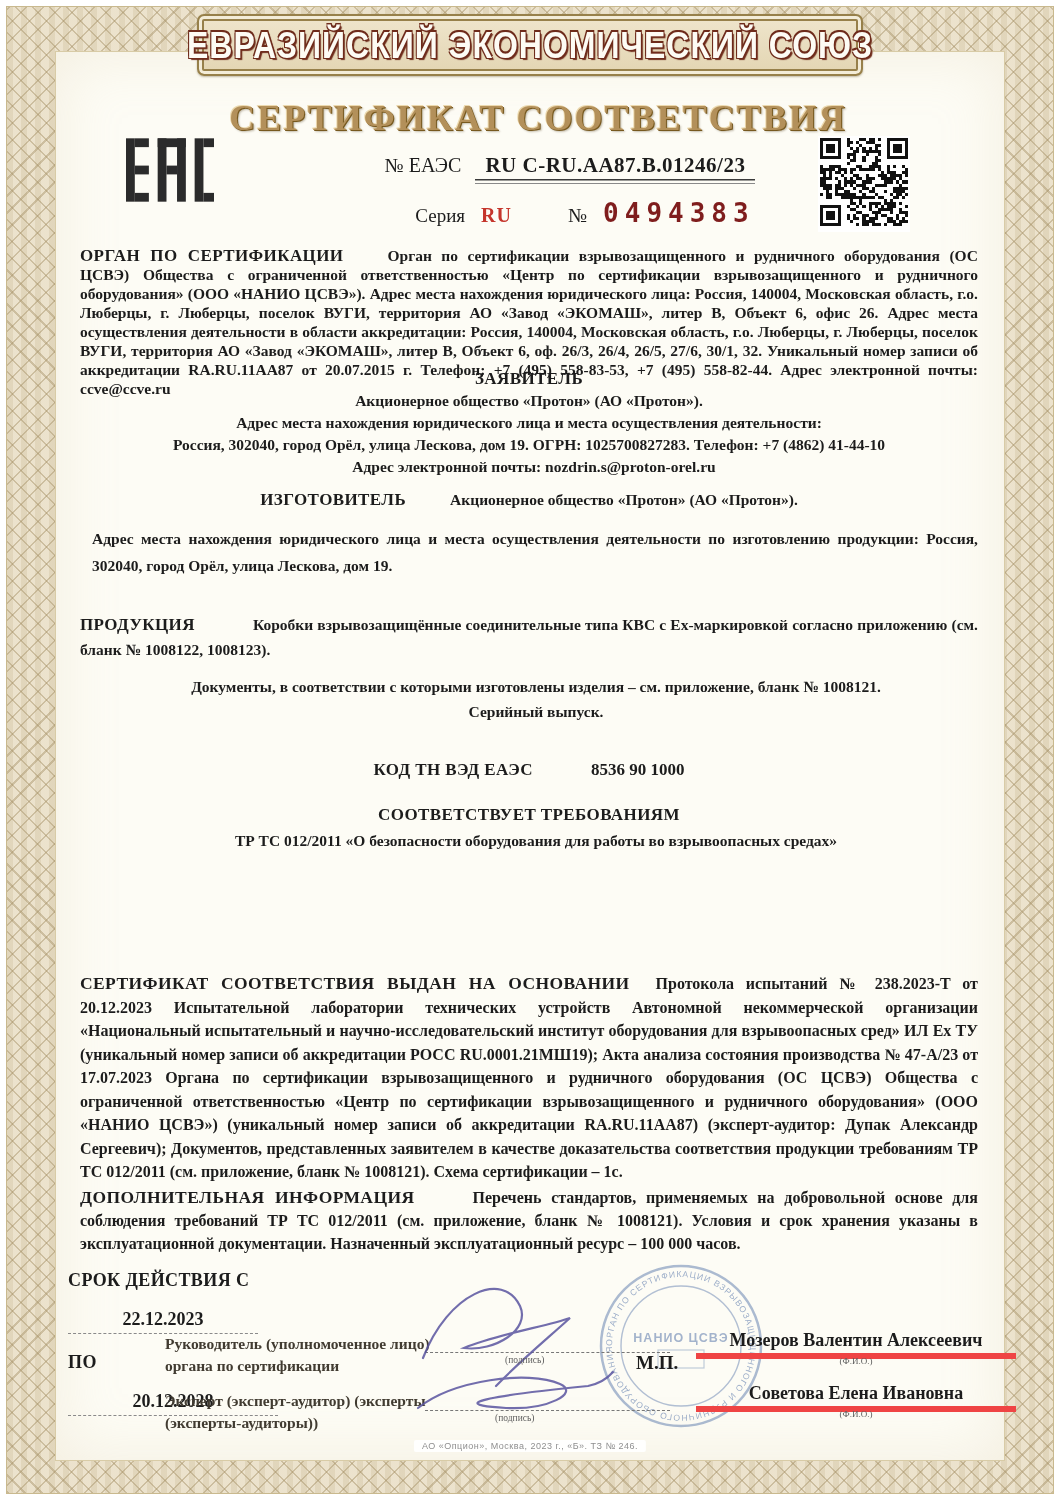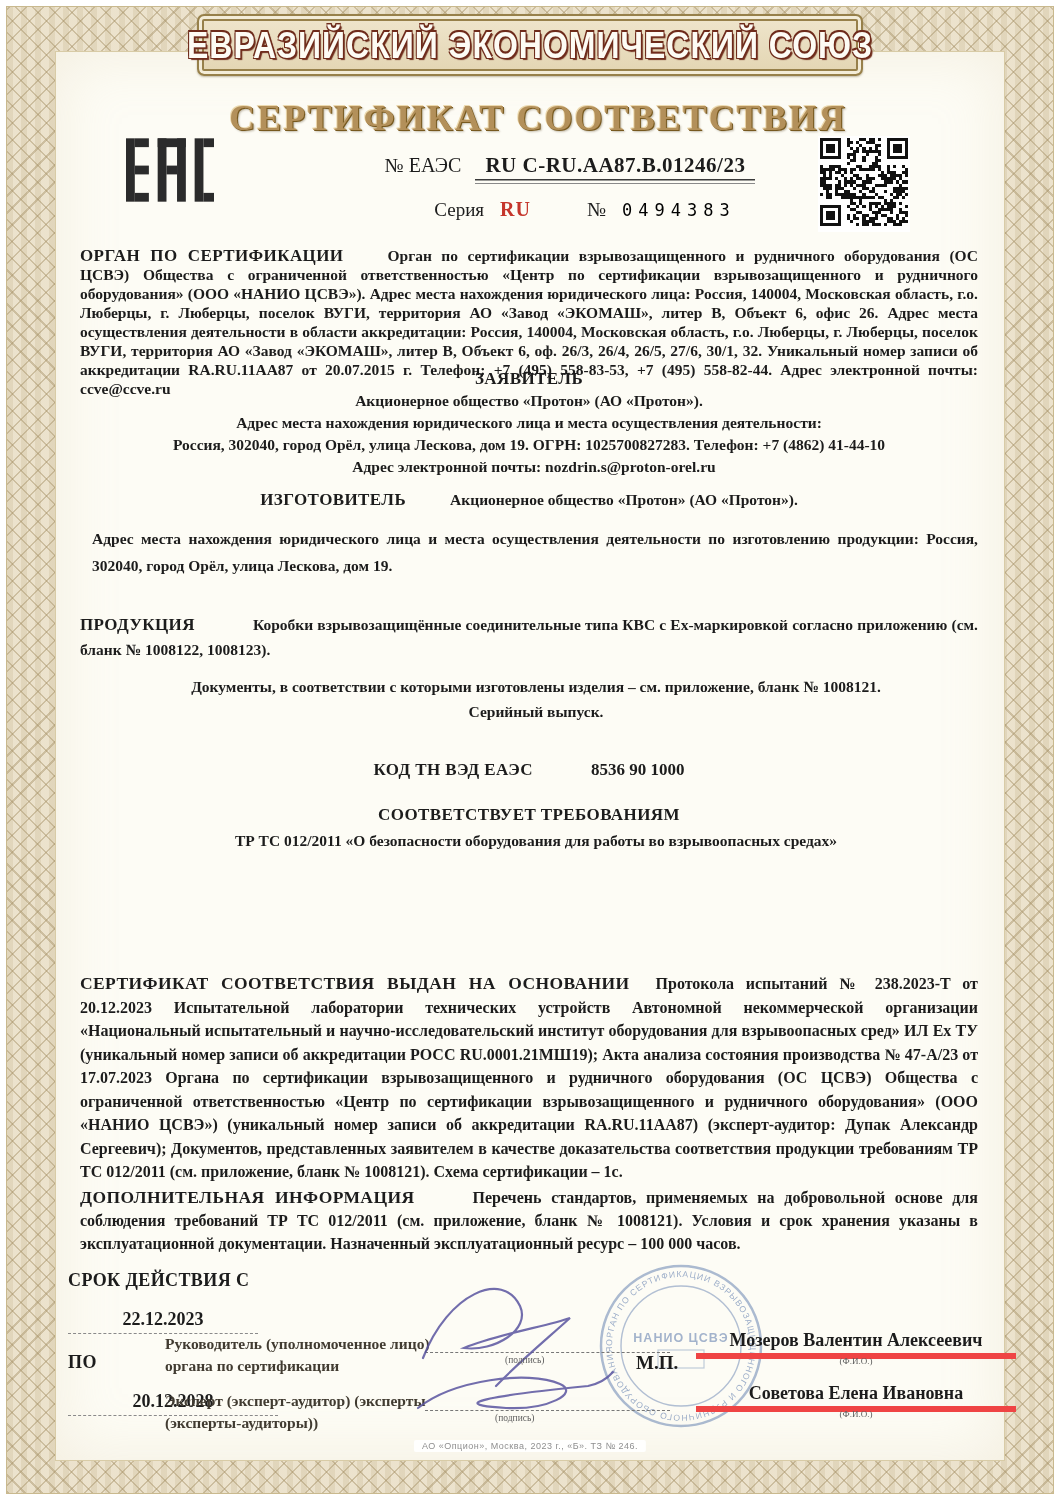--- a/index.html
+++ b/index.html
@@ -32,22 +32,22 @@
   .num-label{font-size:20px;}
   .cert-number{font-weight:bold;font-size:21px;letter-spacing:.5px;padding:0 10px 6px;
        background-image:linear-gradient(#3a3a3a,#3a3a3a),linear-gradient(#8a8a8a,#8a8a8a);
        background-size:100% 1.5px,100% 1px;background-position:0 calc(100% - 4px),0 100%;
        background-repeat:no-repeat;}
   .series-row{position:absolute;top:198px;left:0;width:100%;z-index:4;display:flex;
            justify-content:center;align-items:baseline;gap:16px;transform:translateX(55px);}
   .series-label{font-size:19px;}
   .series-value{font-size:20px;font-weight:bold;color:#c5352b;letter-spacing:1px;}
   .blank-label{font-size:20px;margin-left:40px;}
-  .blank-number{font-family:"DejaVu Sans Mono",monospace;font-weight:normal;font-size:17px;
-           color:#000000;letter-spacing:6px;}
+  .blank-number{font-family:"DejaVu Sans Mono",monospace;font-weight:bold;font-size:26px;
+           color:#7f1d1d;letter-spacing:6px;}
   
   .eac{position:absolute;left:126px;top:131px;z-index:4;}
   .qr{position:absolute;left:818px;top:136px;z-index:4;background:#fff;padding:2px;}
   
   .section{position:absolute;left:68px;width:922px;z-index:3;}
   .sec-label{font-weight:bold;font-size:17px;letter-spacing:.4px;}
   .para{margin:12px;font-size:15.5px;font-weight:bold;line-height:19px;}
   .justify{text-align:justify;}
   .gap-s{margin-right:26px;} .gap-m{margin-right:44px;} .gap-l{margin-right:58px;}
   .center{text-align:center;}

